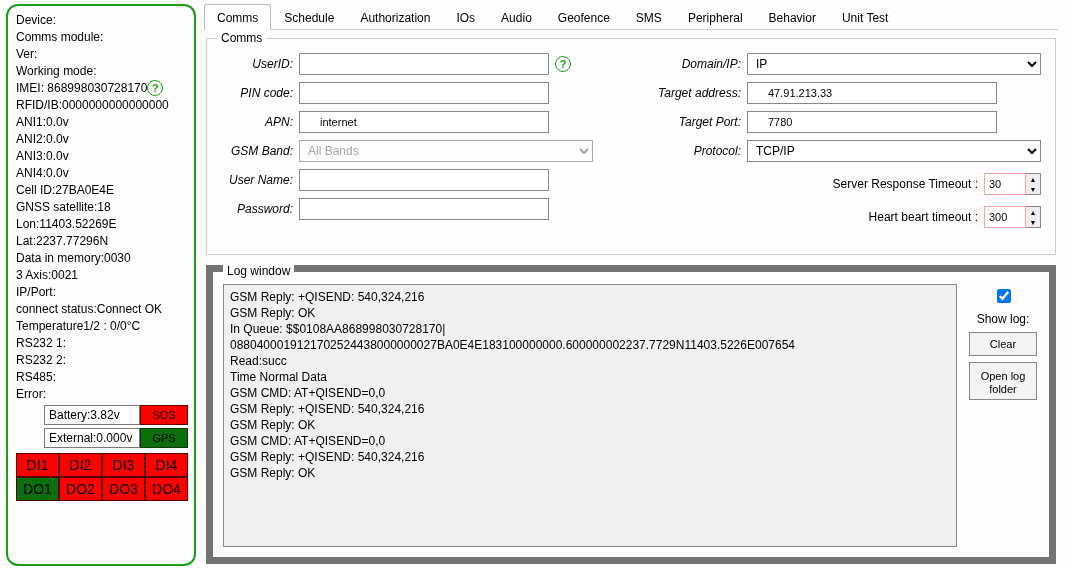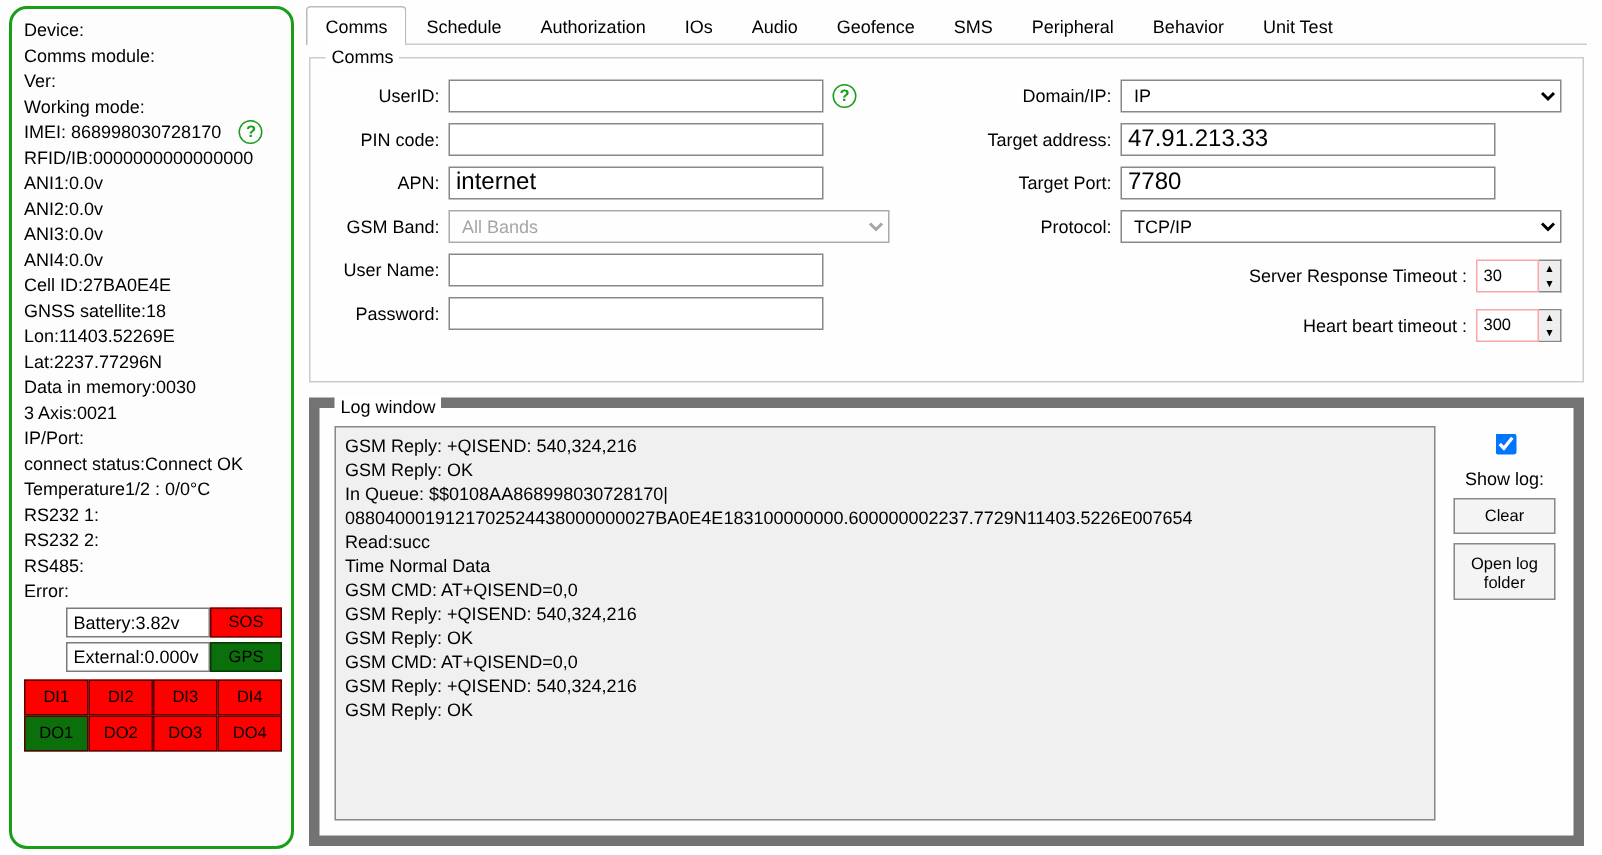--- a/index.html
+++ b/index.html
@@ -21,21 +21,21 @@
     border: 2px solid #1a9e1a;
     border-radius: 12px;
     padding: 6px 6px 6px 8px;
     background: #fdfdfd;
     display: flex;
     flex-direction: column;
     gap: 1px;
     position: relative;
   }
   .info-line { font-size: 12px; line-height: 16px; }
-  .imei-row { display: flex; align-items: center; gap: 12px; }
+  .imei-row { display: flex; align-items: center; gap: 0; }
   .help-badge {
     width: 16px; height: 16px; border-radius: 50%;
     border: 1.5px solid #1a9e1a;
     color: #1a9e1a; font-weight: bold; font-size: 11px;
     display: inline-flex; align-items: center; justify-content: center;
     cursor: pointer;
   }
   .bat-row { display: flex; align-items: stretch; margin-top: 2px; }
   .bat-field {
     flex: 1; border: 1px solid #7a7a7a; padding: 2px 4px; background: #fff;
@@ -48,21 +48,21 @@
     border: 1px solid #6a0000;
   }
   .gps-btn {
     width: 48px; background: #0b6f0b; color: #000; font-size: 11px;
     display: flex; align-items: center; justify-content: center;
     border: 1px solid #053a05;
     text-align: center;
   }
   .dio-grid { display: grid; grid-template-columns: repeat(4,1fr); grid-template-rows: repeat(2,24px); gap: 0; margin-top: 4px; }
   .dio-btn {
-    background: #ff0000; color: #000; font-size: 11px;
+    background: #ff0000; color: #000; font-size: 14px;
     border: 1px solid #5a0000;
     display: flex; align-items: center; justify-content: center;
   }
   .dio-btn.green { background: #0b6f0b; }
   
   .right-side {
     flex: 1; display: flex; flex-direction: column; padding: 4px 10px 4px 4px;
   }
   .tabs-row { display: flex; border-bottom: 1px solid #ccc; }
   .tab {
@@ -77,24 +77,24 @@
   .group {
     border: 1px solid #ccc; margin: 8px 2px 6px 2px; padding: 14px 12px 26px 12px;
     position: relative;
   }
   .group-title {
     position: absolute; top: -8px; left: 10px; background: #fff; padding: 0 4px; font-size: 12px;
   }
   .form-cols { display: flex; gap: 38px; }
   .form-col { display: flex; flex-direction: column; gap: 7px; }
   .form-row { display: flex; align-items: center; gap: 6px; }
-  .form-row label { width: 74px; text-align: right; font-size: 12px; }
+  .form-row label { width: 74px; text-align: right; font-size: 12px; font-style: italic; }
   .form-row.wide label { width: 110px; }
   .tinput {
-    border: 1px solid #888; height: 22px; padding: 2px 4px; font-size: 16px;
+    border: 1px solid #888; height: 22px; padding: 2px 20px; font-size: 11px;
     background: #fff; width: 250px;
   }
   .tselect {
     border: 1px solid #888; height: 22px; padding: 1px 4px; font-size: 12px; background: #fff;
     width: 294px;
   }
   .spin {
     display: inline-flex; align-items: stretch;
   }
   .spin input { border: 1px solid #fca5a5; height: 22px; width: 42px; padding: 2px 4px; font-size: 11px; }

